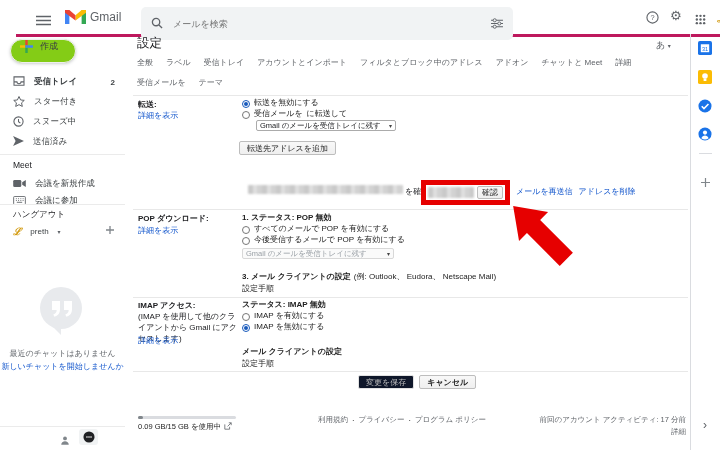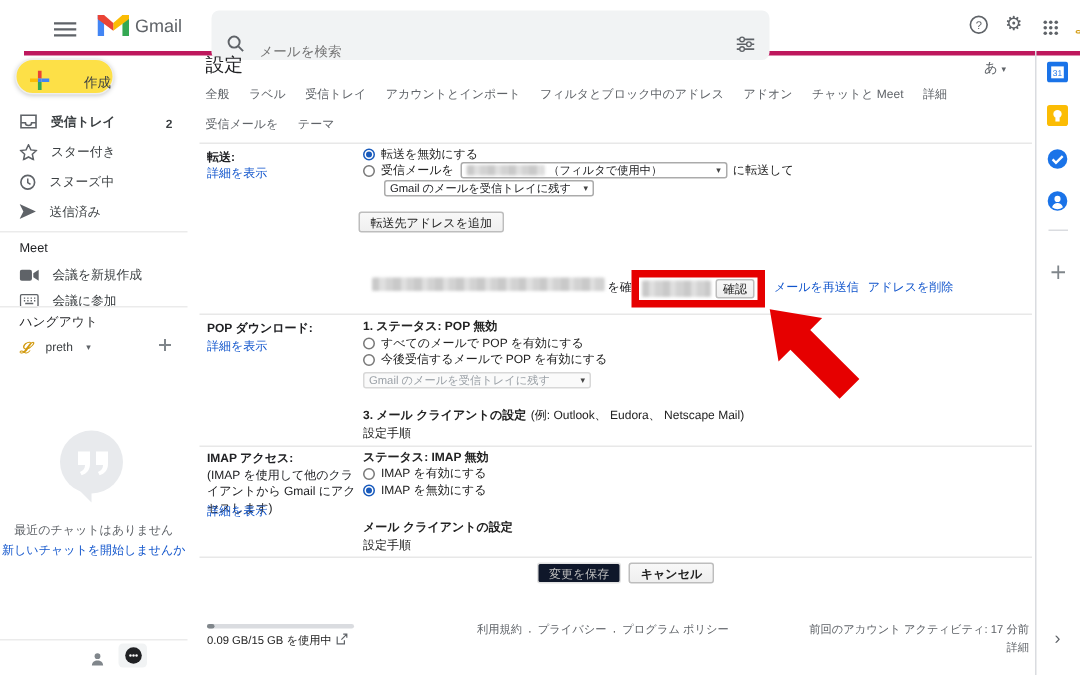--- a/index.html
+++ b/index.html
@@ -5,40 +5,40 @@
   html,body{margin:0;padding:0}
   body{width:720px;height:450px;position:relative;overflow:hidden;background:#fff;
        font-family:"Liberation Sans","DejaVu Sans",sans-serif;color:#202124}
   .abs{position:absolute}
   .b{font-weight:bold}
   .link{color:#1155cc;cursor:pointer}
   .gray{color:#5f6368}
   
   .header{position:absolute;left:16px;top:0;width:720px;height:34px;background:#fff;border-bottom:3px solid #be185d}
   .searchbar{position:absolute;left:125px;top:7px;width:372px;height:33px;background:#f1f3f4;border-radius:5px;
-             display:flex;align-items:flex-end;padding:0 10px;box-sizing:border-box;gap:8px}
+             display:flex;align-items:center;padding:0 10px;box-sizing:border-box;gap:8px}
   .searchbar input{flex:1;border:none;background:transparent;outline:none;font-size:9px;color:#5f6368;
                    font-family:"Liberation Sans","DejaVu Sans",sans-serif}
   .hicon{position:absolute;color:#5f6368;cursor:pointer}
   .avatar{font-family:"DejaVu Serif","Liberation Serif",serif;font-style:italic;font-weight:bold;color:#d29a0f}
   
-  .compose{position:absolute;left:10px;top:39px;width:66px;height:24px;border-radius:12px;background:#fde047;
-           border:1px solid #eee;box-shadow:0 1px 3px rgba(60,64,67,.25);display:flex;align-items:flex-end;
-           gap:23px;padding-left:9px;box-sizing:border-box;font-size:9px;color:#3c4043;cursor:pointer}
+  .compose{position:absolute;left:10px;top:39px;width:66px;height:24px;border-radius:12px;background:#84cc16;
+           border:1px solid #eee;box-shadow:0 1px 3px rgba(60,64,67,.25);display:flex;align-items:flex-start;
+           gap:7px;padding-left:9px;box-sizing:border-box;font-size:9px;color:#3c4043;cursor:pointer}
   .side-item{position:absolute;left:13px;width:102px;display:flex;align-items:center;gap:9px;
              font-size:8.5px;color:#3c4043;height:12px;cursor:pointer}
   .side-head{position:absolute;left:13px;font-size:8.5px;color:#202124}
   .shr{position:absolute;left:0;width:125px;height:1px;background:#ebebeb}
   
   .title{position:absolute;left:137px;top:35px;font-size:12.5px;color:#202124}
   .tabs{position:absolute;left:137px;display:flex;align-items:flex-end}
   .tab{font-size:8px;color:#5f6368;margin-right:13px;padding-bottom:3px;white-space:nowrap;cursor:pointer}
   .tab.active{color:#1a73e8;font-weight:bold;border-bottom:2px solid #1a73e8}
   .hr{position:absolute;left:133px;width:555px;height:1px;background:#e8e8e8}
-  .row{position:absolute;display:flex;align-items:center;gap:4px;font-size:8px;white-space:nowrap;color:#222}
+  .row{position:absolute;display:flex;align-items:flex-end;gap:4px;font-size:8px;white-space:nowrap;color:#222}
   .lbl{position:absolute;left:138px;font-size:8px;white-space:nowrap}
   .radio{width:8px;height:8px;border:1px solid #777;border-radius:50%;box-sizing:border-box;background:#fff;flex:none}
   .radio.on{border-color:#185abc}
   .radio.on::after{content:"";display:block;width:4px;height:4px;border-radius:50%;background:#185abc;margin:1px}
   .sel{border:1px solid #ababab;background:#fff;height:11px;display:inline-flex;align-items:center;
        justify-content:space-between;font-size:7.5px;padding:0 3px;box-sizing:border-box;color:#202124;border-radius:2px;cursor:pointer}
   .sel .caret{font-size:6px;color:#444;margin-left:4px}
   .sel.disabled{color:#9aa0a6;background:#fafafa;border-color:#d8d8d8;cursor:default}
   .btn{display:inline-flex;align-items:center;justify-content:center;background:linear-gradient(#f8f8f8,#efefef);
        border:1px solid #bdbdbd;border-radius:2px;font-size:8px;color:#222;padding:0 7px;height:14px;
@@ -252,27 +252,20 @@
 <div class="lbl b" style="top:99px">転送:</div>
 <div class="lbl link" style="top:110px">詳細を表示</div>
 
 <div class="row" style="left:242px;top:97px">
   <span class="radio on"></span>
   <span>転送を無効にする</span>
 </div>
 <div class="row" style="left:242px;top:108px">
   <span class="radio"></span>
   <span>受信メールを</span>
-  <span class="sel" style="width:178px">
-    <span style="display:inline-flex;align-items:center;gap:3px">
-      <span class="redact" style="width:52px;height:7px"></span>
-      <span>（フィルタで使用中）</span>
-    </span>
-    <span class="caret">▾</span>
-  </span>
   <span>に転送して</span>
 </div>
 <div class="row" style="left:256px;top:120px">
   <span class="sel" style="width:140px">
     <span>Gmail のメールを受信トレイに残す</span>
     <span class="caret">▾</span>
   </span>
 </div>
 <span class="btn abs" style="left:239px;top:141px">転送先アドレスを追加</span>
 

